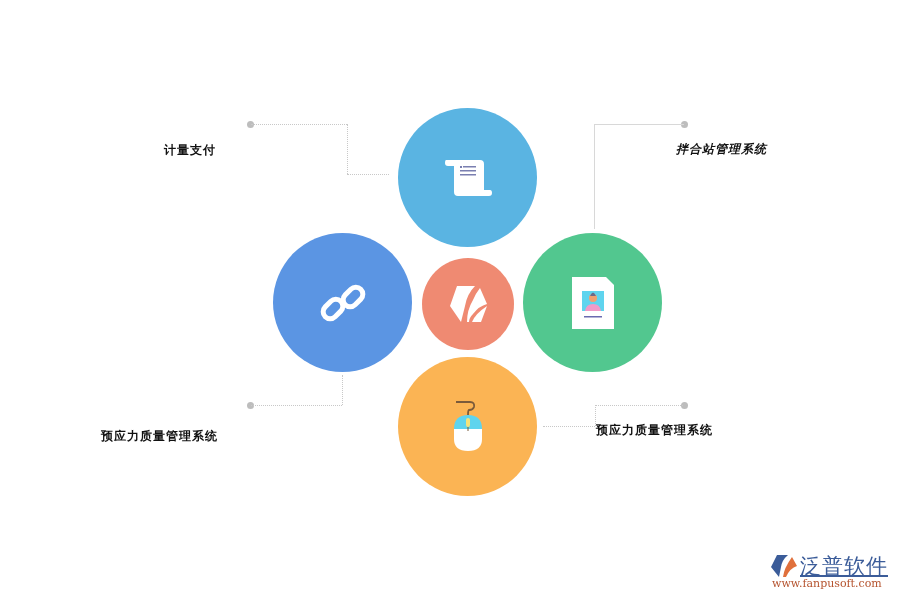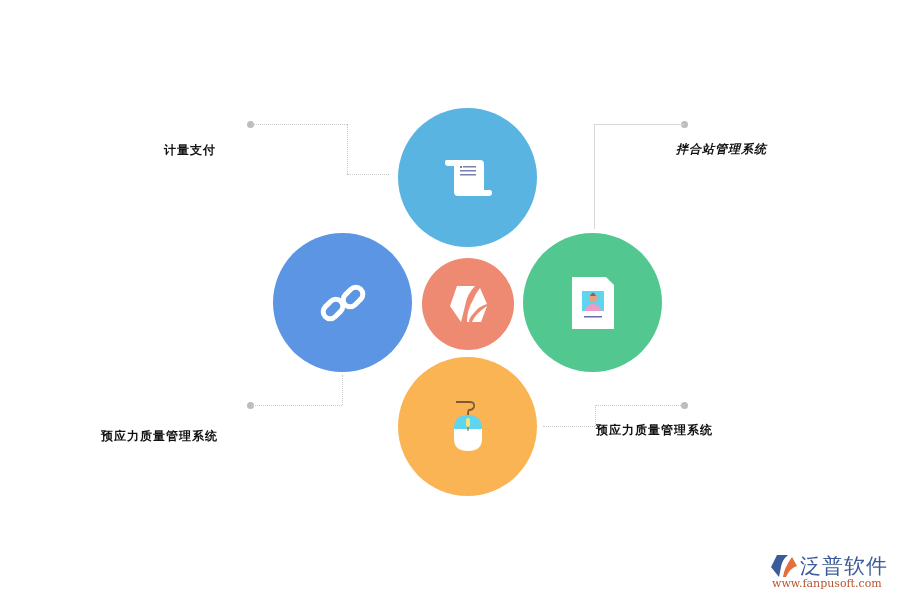--- a/index.html
+++ b/index.html
@@ -23,20 +23,21 @@
   .line-h { position: absolute; height: 0; border-top: 1px dotted #c8c8c8; }
   .line-v { position: absolute; width: 0; border-left: 1px dotted #c8c8c8; }
   .line-hs { position: absolute; height: 0; border-top: 1px solid #d8d8d8; }
   .line-vs { position: absolute; width: 0; border-left: 1px solid #d8d8d8; }
   .logo {
     position: absolute; left: 770px; top: 552px; width: 125px; height: 40px;
   }
   .logo-name {
     position: absolute; left: 30px; top: 0; font-size: 21px; color: #3b5c99; letter-spacing: 1px;
     font-family: "DejaVu Sans", sans-serif;
+    text-decoration: underline;
   }
   .logo-url {
     position: absolute; left: 2px; top: 25px; font-size: 11px; color: #b5532e;
     font-family: "DejaVu Serif", serif;
     text-align: right;
   }
 </style>
 </head>
 <body>
 

